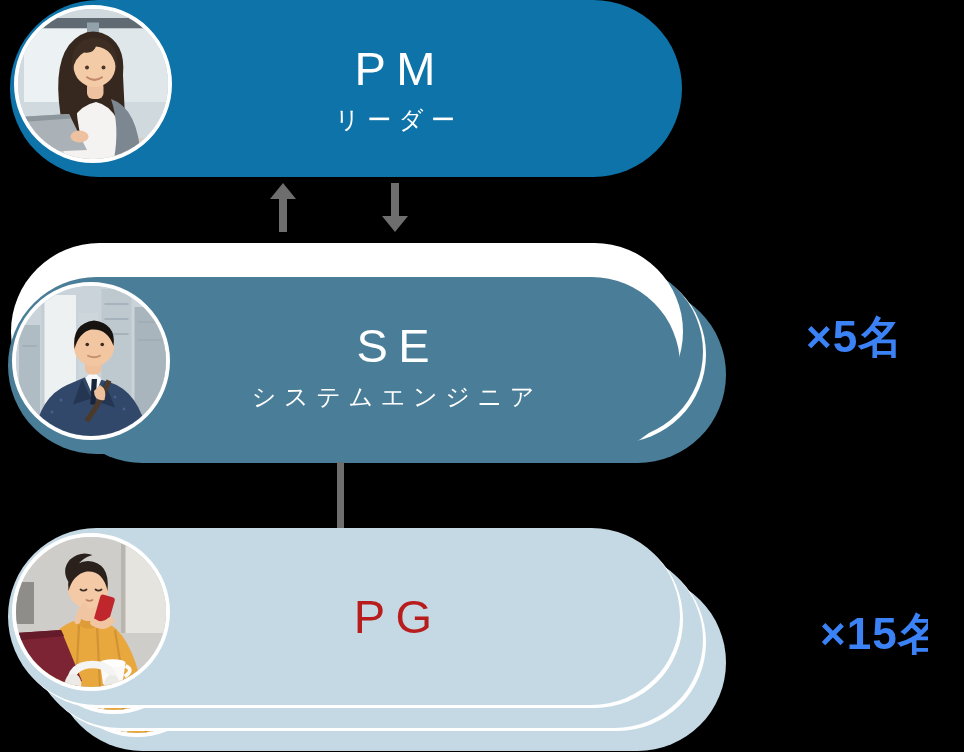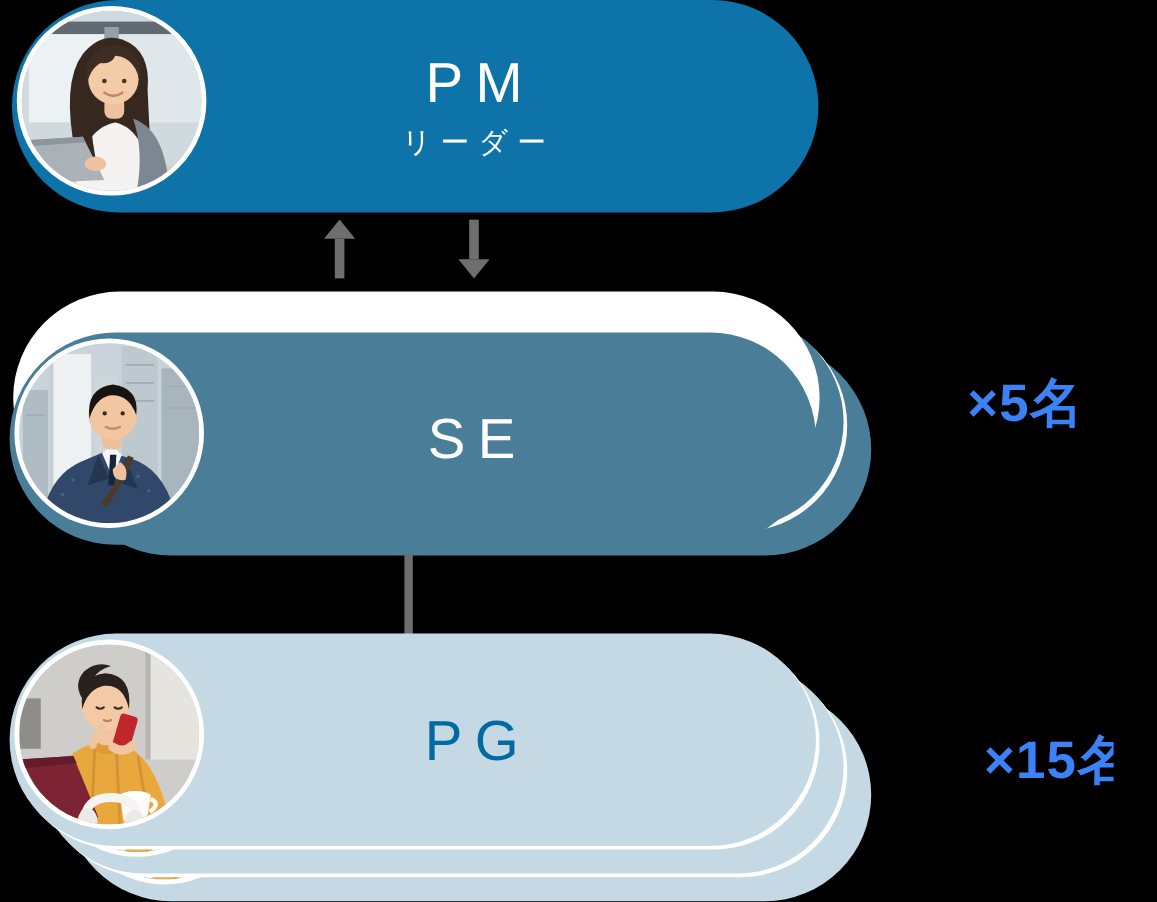--- a/index.html
+++ b/index.html
@@ -31,21 +31,21 @@
   .avatar { position:absolute; left:4px; top:5px; width:158px; height:158px;
             border:4px solid #fff; border-radius:50%; overflow:hidden; background:#cdd6db; }
   .avatar svg { width:100%; height:100%; display:block; }
 
   
   .card-text { position:absolute; left:150px; top:0; width:470px; height:177px;
                display:flex; flex-direction:column; align-items:center; justify-content:center; gap:16px; }
   .role-code { font-size:47px; line-height:1; letter-spacing:0.22em; text-indent:0.22em; font-weight:400; }
   .role-name { font-size:24px; line-height:1; letter-spacing:0.32em; text-indent:0.32em; font-weight:400; }
   .light-text .role-code, .light-text .role-name { color:#ffffff; }
-  .dark-text  .role-code, .dark-text  .role-name { color:#0369a1; }
+  .dark-text  .role-code, .dark-text  .role-name { color:#b91c1c; }
 
   
   .arrow { position:absolute; width:26px; }
   .arrow .stem { width:8px; height:33px; background:#6e6e6e; margin:0 auto; }
   .arrow .head-up { width:0; height:0; margin:0 auto;
       border-left:13px solid transparent; border-right:13px solid transparent;
       border-bottom:16px solid #6e6e6e; }
   .arrow .head-down { width:0; height:0; margin:0 auto;
       border-left:13px solid transparent; border-right:13px solid transparent;
       border-top:16px solid #6e6e6e; }
@@ -205,20 +205,21 @@
   </div>
   <div class="sep se-sep1"></div>
   <div class="card se se1 light-text">
     <div class="avatar">
       <svg viewBox="0 0 100 100">
           <use href="#photo-se"></use>
         </svg>
     </div>
     <div class="card-text">
       <div class="role-code">SE</div>
+      <div class="role-name">システムエンジニア</div>
     </div>
   </div>
 
   <div class="count count-se">×5名</div>
 
   <div class="vline"></div>
 
   <div class="card pg pg3">
     <div class="avatar">
       <svg viewBox="0 0 100 100">

